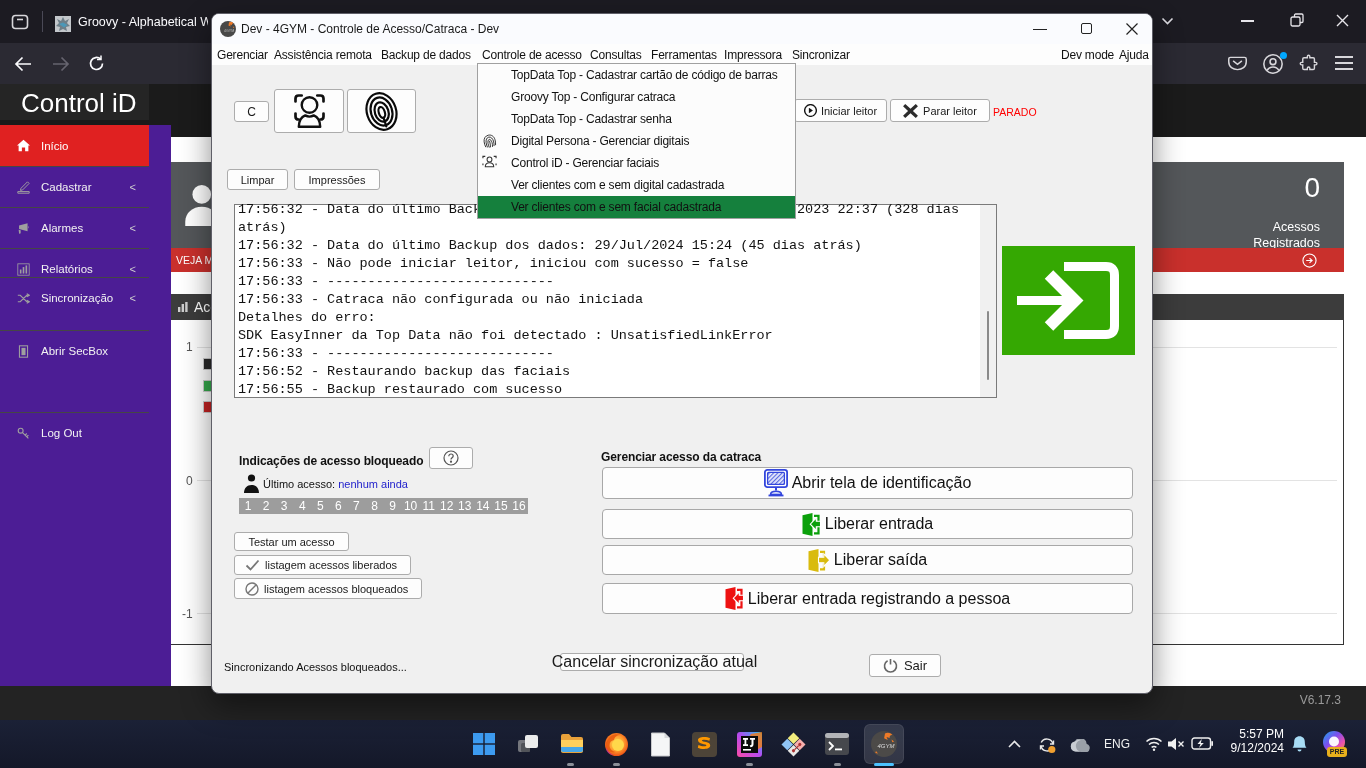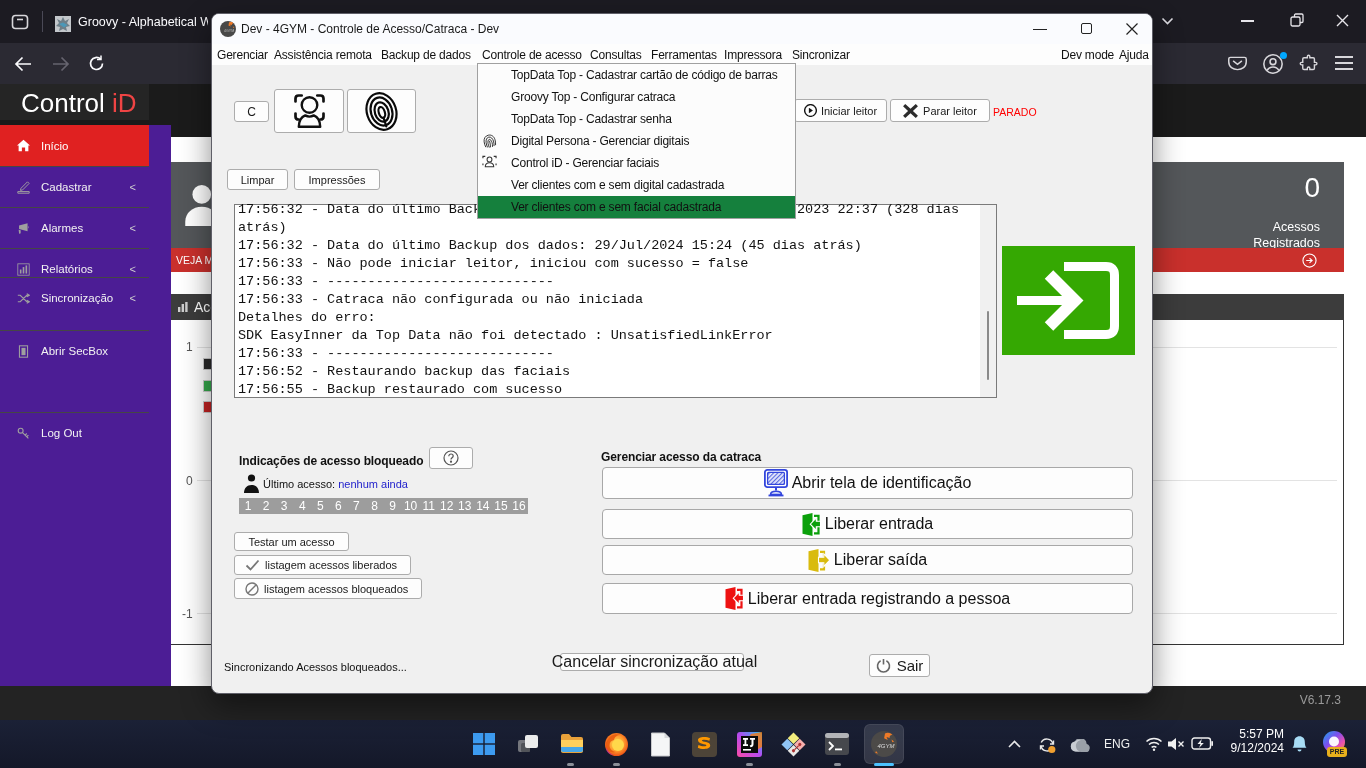--- a/index.html
+++ b/index.html
@@ -104,21 +104,21 @@
     <div class="ab" style="left:26px;top:27px;width:1140px;height:1px;background:#e3e3e3"></div>
     <div class="ab" style="left:26px;top:160px;width:1140px;height:1px;background:#e3e3e3"></div>
     <div class="ab" style="left:26px;top:293px;width:1140px;height:1px;background:#e3e3e3"></div>
     <div class="ab" style="left:32px;top:38px;width:12px;height:12px;background:#2a2a2a;border:1px solid #ccc"></div>
     <div class="ab" style="left:32px;top:60px;width:12px;height:12px;background:#36a94c;border:1px solid #ccc"></div>
     <div class="ab" style="left:32px;top:81px;width:12px;height:12px;background:#c32222;border:1px solid #ccc"></div>
   </div>
 </div>
 <div class="ab" id="pagehead" style="left:149px;top:84px;width:1217px;height:53px;background:#1b1b1b"></div>
 <div class="ab" id="logo" style="left:0;top:84px;width:149px;height:41px;background:#252525;border-bottom:5px solid #1a1a1a">
-  <div class="ab" style="left:21px;top:4px;font-size:26px;letter-spacing:0"><span style="color:#fff">Control</span> <span style="color:#ef4444">iD</span></div>
+  <div class="ab" style="left:21px;top:4px;font-size:26px;letter-spacing:0"><span style="color:#fff">Control</span> <span style="color:#ffffff">iD</span></div>
 </div>
 <div class="ab" id="sidebar" style="left:0;top:125px;width:171px;height:561px;background:#4c1d95;color:#eee;font-size:11.5px">
   <div class="ab" style="left:0;top:0;width:149px;height:41px;background:#e02121;display:flex;align-items:center;color:#fff">
     <svg style="margin:0 11px 0 17px" width="13" height="13" viewBox="0 0 16 16" fill="#fff">
         <path d="M8 1L0 8h2v7h4v-4.5h4V15h4V8h2z"></path>
       </svg>Início
   </div>
   <div class="sbi" style="top:41px"><svg viewBox="0 0 16 16" fill="#9f9f9f">
         <path d="M12.9 1l2 2-8 8-2.6.6.6-2.6zM1 13h14v2H1z" fill="none" stroke="#9f9f9f" stroke-width="1.2"></path>
       </svg>Cadastrar<span class="chev">&lt;</span></div>
@@ -447,21 +447,21 @@
         <path d="M18.5 8.2v5.6h-4.2v3.7l-6-6.3 6-6.3v3.3z" fill="#ee1212" stroke="#fff" stroke-width="1.1"></path>
       </svg>Liberar entrada registrando a pessoa
   </div>
 
   <div class="ab" style="left:12px;top:647px;font-size:11px;color:#111">Sincronizando Acessos bloqueados...</div>
   <div class="btn" style="left:348px;top:639px;width:184px;height:18px;font-size:16px">
     <svg style="margin-right:5px" width="14" height="16" viewBox="0 0 14 16" fill="#fff" stroke="#222" stroke-width="1">
         <path d="M3.2 8.7V3.4c0-1.2 1.7-1.2 1.7 0v4.2h.6V1.8c0-1.2 1.7-1.2 1.7 0v5.8h.6V2.4c0-1.2 1.7-1.2 1.7 0v5.6h.6V4.2c0-1.1 1.6-1.1 1.6 0v6c0 3.2-1.6 5.2-4.3 5.2-2 0-2.9-.8-3.9-2.8-.6-1.2-1.3-2.6-1.7-3.4-.5-1 .6-1.7 1.3-.9z"></path>
       </svg>Cancelar sincronização atual
   </div>
-  <div class="btn" style="left:657px;top:640px;width:61px;height:23px;font-size:15px">
+  <div class="btn" style="left:657px;top:640px;width:72px;height:23px;font-size:13px">
     <svg style="margin-right:6px" width="15" height="15" viewBox="0 0 15 15" fill="none" stroke="#666" stroke-width="1.6">
         <path d="M4.6 2.8a6 6 0 1 0 5.8 0"></path>
         <path d="M7.5 1v5.5"></path>
       </svg>Sair
   </div>
 </div>
 
 <div class="ab" id="dropdown" style="left:477px;top:63px;width:319px;height:156px;background:#fcfcfc;border:1px solid #a0a0a0;z-index:30;font-size:12px;letter-spacing:-0.2px;color:#111">
   <div class="ddi">TopData Top - Cadastrar cartão de código de barras</div>
   <div class="ddi">Groovy Top - Configurar catraca</div>

